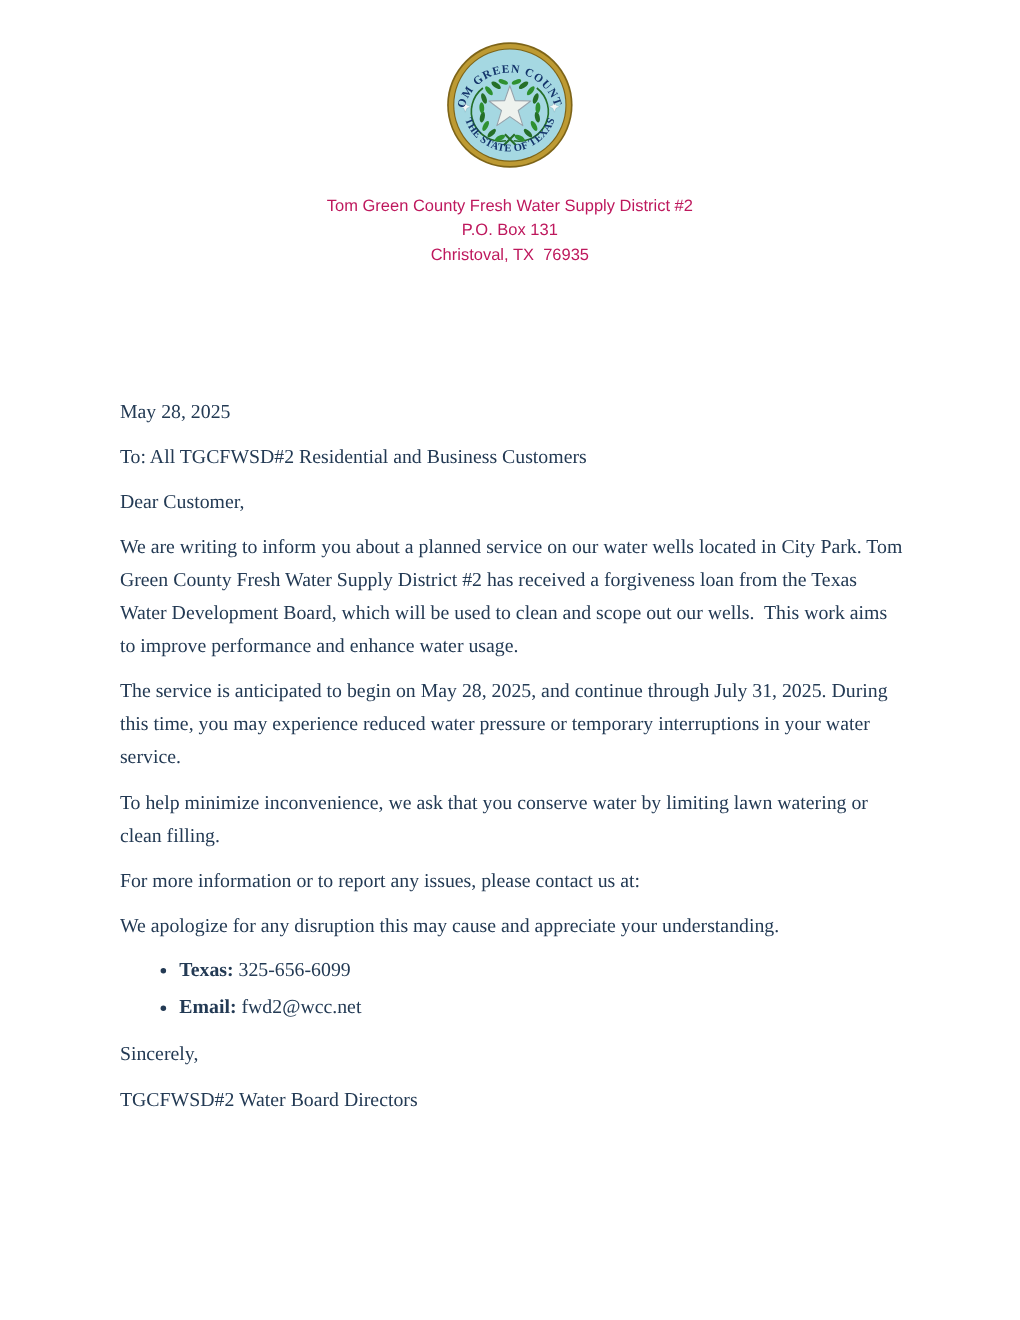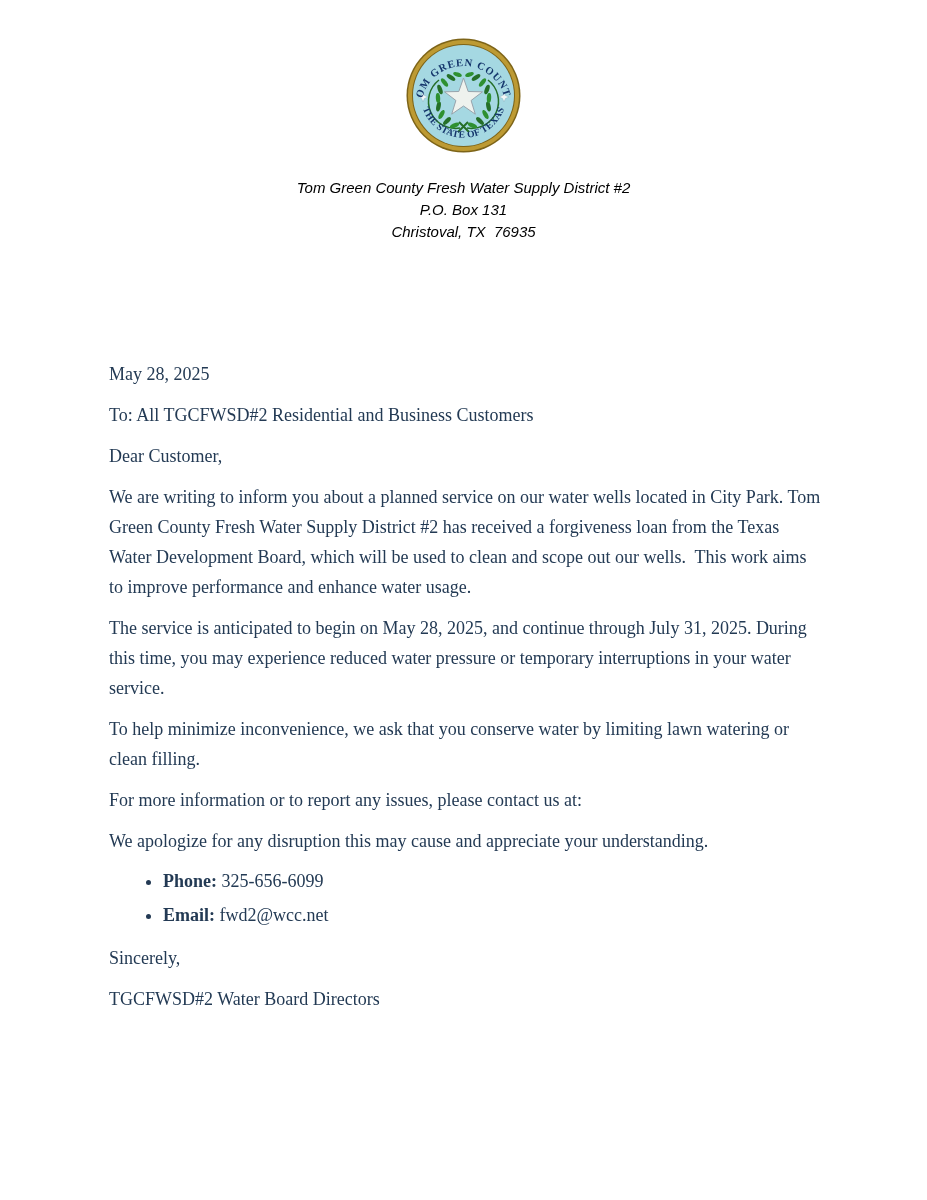--- a/index.html
+++ b/index.html
@@ -19,22 +19,21 @@
     margin: 38px auto 0 auto;
     width: 115px;
     height: 115px;
   }
   .org-header {
     margin-top: 24px;
     text-align: center;
     font-family: "Liberation Sans", "DejaVu Sans", sans-serif;
     font-size: 15px;
     line-height: 22px;
-    color: #000000;
-    font-style: italic;
+    color: #be185d;
   }
   .org-header div { white-space: pre-wrap; }
   .letter {
     margin: 116px 0 0 109px;
     width: 712px;
     font-size: 18px;
     line-height: 30px;
   }
   .letter p {
     margin: 0 0 11px 0;
@@ -125,21 +124,21 @@
     <p>Dear Customer,</p>
 
     <p>We are writing to inform you about a planned service on our water wells located in City Park. Tom Green County Fresh Water Supply District #2 has received a forgiveness loan from the Texas Water Development Board, which will be used to clean and scope out our wells.  This work aims to improve performance and enhance water usage.</p>
     <p>The service is anticipated to begin on May 28, 2025, and continue through July 31, 2025. During this time, you may experience reduced water pressure or temporary interruptions in your water service.</p>
     <p>To help minimize inconvenience, we ask that you conserve water by limiting lawn watering or clean filling.</p>
     <p>For more information or to report any issues, please contact us at:</p>
 
     <p>We apologize for any disruption this may cause and appreciate your understanding.</p>
 
     <ul>
-      <li><span class="b">Phone:</span><span> 325-656-6099</span></li>
+      <li><span class="b">Texas:</span><span> 325-656-6099</span></li>
       <li><span class="b">Email:</span><span> fwd2@wcc.net</span></li>
     </ul>
 
     <p>Sincerely,</p>
     <p>TGCFWSD#2 Water Board Directors</p>
   </div>
 
 </div>
 
 </body></html>

